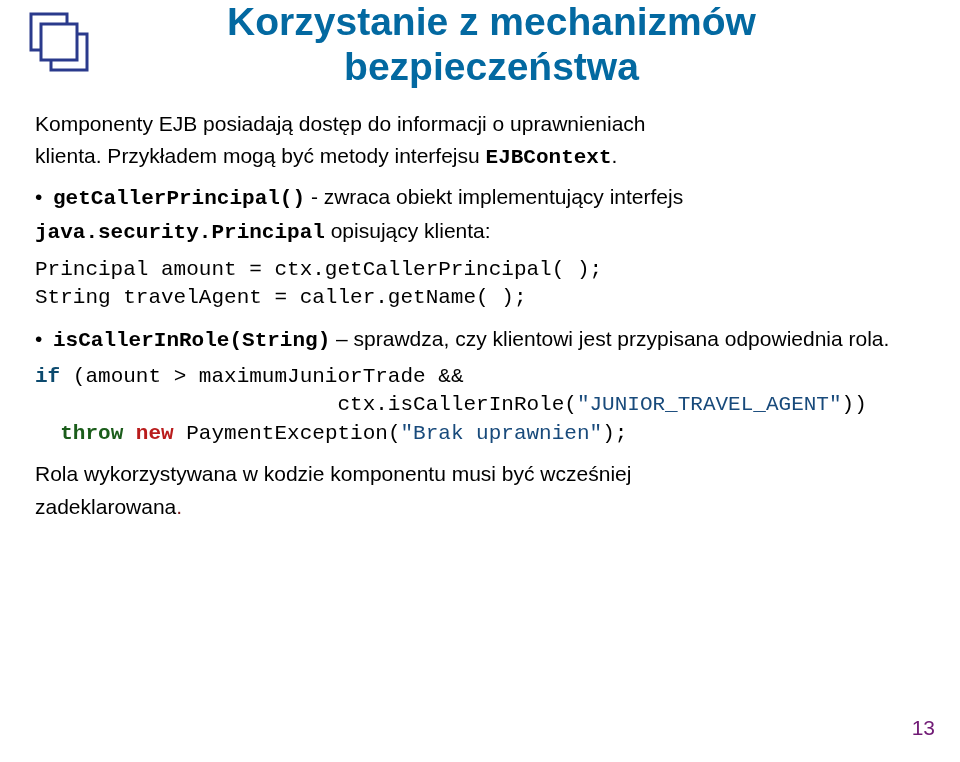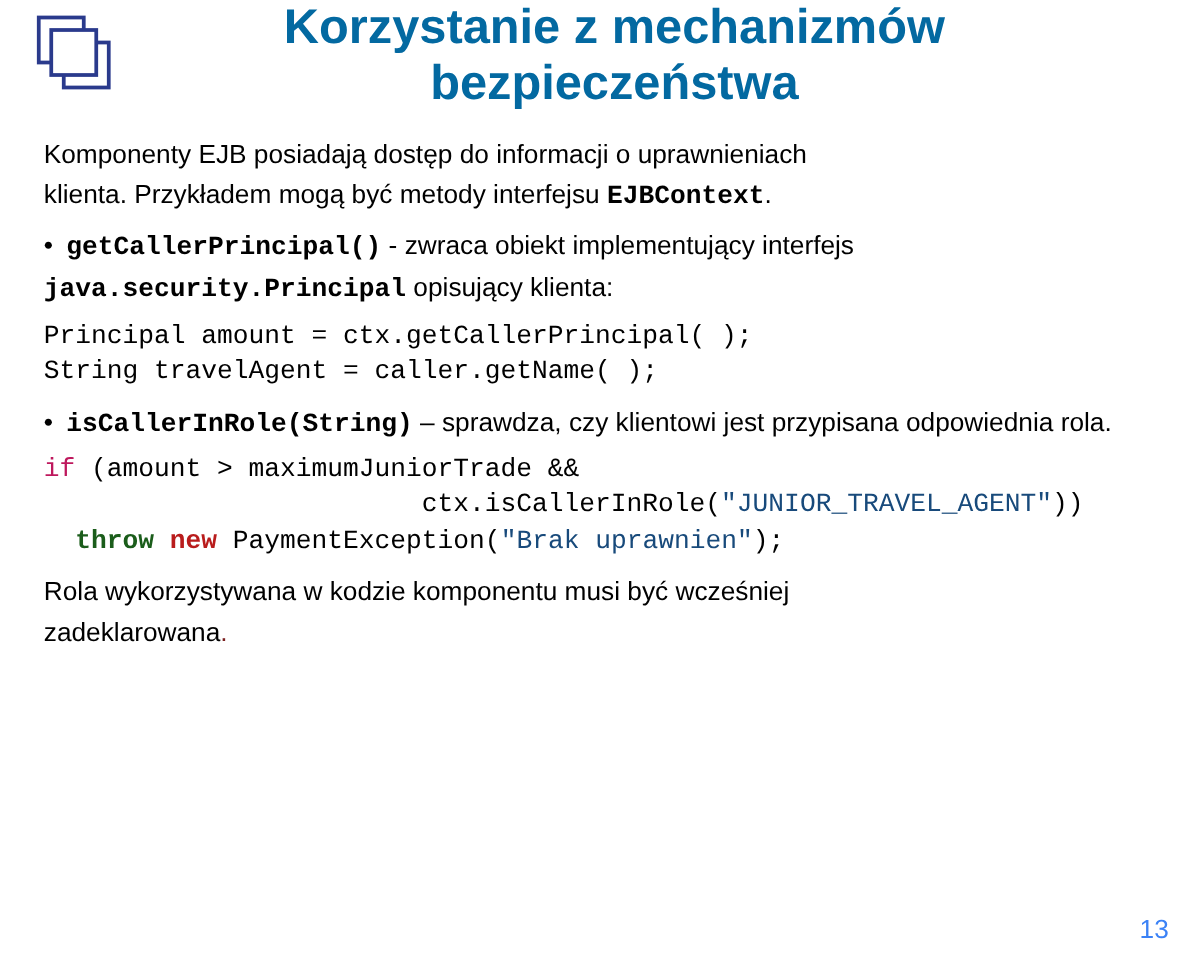--- a/index.html
+++ b/index.html
@@ -61,34 +61,34 @@
       font-family: "Courier New", Courier, monospace;
       font-weight: bold;
     }
     .code-block {
       font-family: "Courier New", Courier, monospace;
       font-size: 21px;
       line-height: 1.35;
       margin: 6px 0 10px 0;
       white-space: pre;
     }
-    .kw-if { color: #be185d; font-weight: normal; margin-top: 32px; }
+    .kw-if { color: #0c4a6e; font-weight: bold; margin-top: 32px; }
     .kw-new { color: #b91c1c; font-weight: bold; }
     .kw-throw { color: #1b5d1b; font-weight: bold; }
     .str { color: #184a7b; }
     .para-after-code {
       margin-top: 6px;
       margin-bottom: 4px;
     }
     .page-num {
       position: absolute;
-      bottom: 6px;
+      bottom: 22px;
       right: 25px;
       font-size: 21px;
-      color: #3b82f6;
+      color: #701a75;
     }
   </style>
 </head>
 <body>
 
 <div class="slide">
 
   <div class="header">
     <div class="logo">
       <svg width="68" height="68" viewBox="0 0 68 68">

